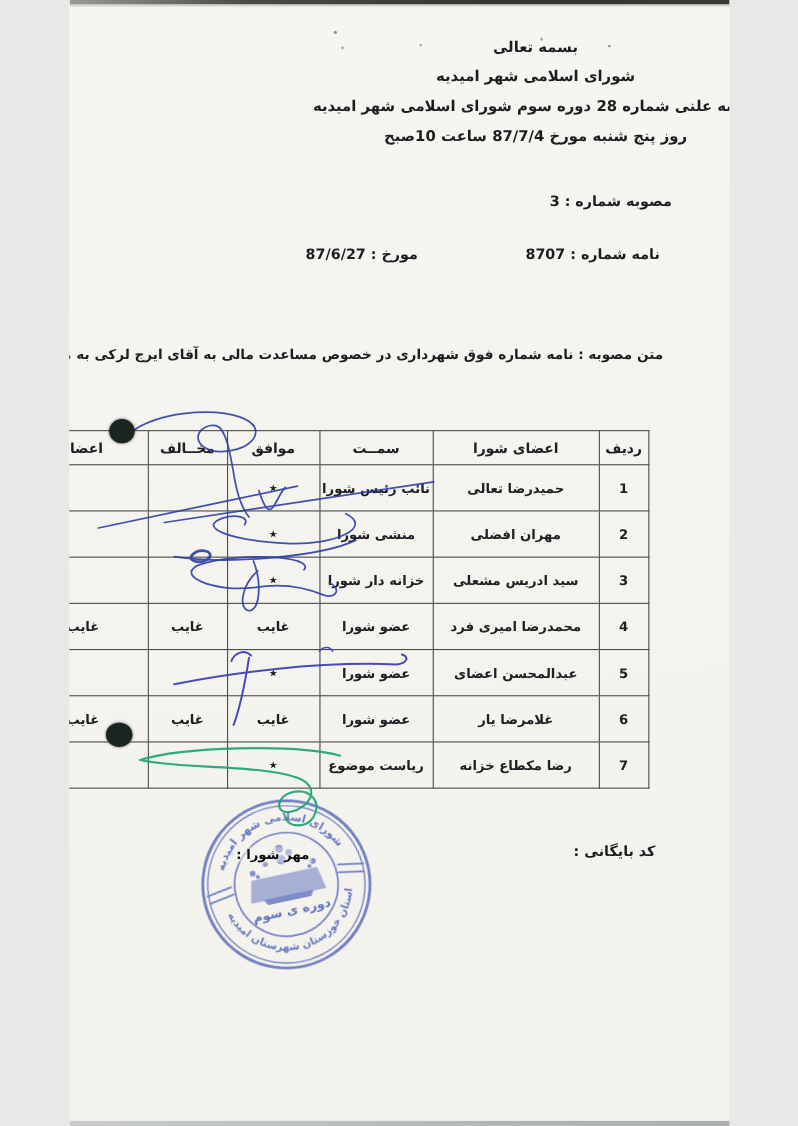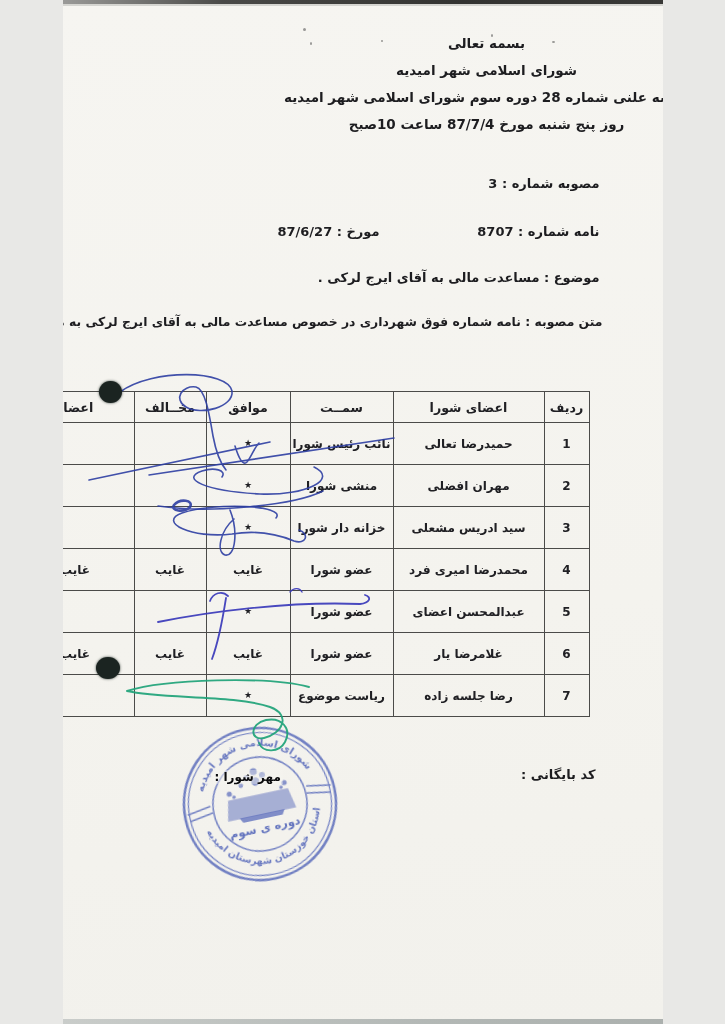--- a/index.html
+++ b/index.html
@@ -55,24 +55,23 @@
   <div class="abs speck" style="left:489px;top:41px;width:3px;height:2px;"></div>
   <div class="abs speck" style="left:689px;top:11px;width:4px;height:3px;"></div>
 
   <div class="abs hdr">
     <div>بسمه تعالی</div>
     <div>شورای اسلامی شهر امیدیه</div>
     <div>جلسه علنی شماره 28 دوره سوم شورای اسلامی شهر امیدیه</div>
     <div>روز پنج شنبه مورخ 87/7/4 ساعت 10صبح</div>
   </div>
 
-  <div class="abs meta" style="top:176px;right:63px;">مصوبه شماره : 3</div>
+  <div class="abs meta" style="top:176px;right:52px;">مصوبه شماره : 3</div>
   <div class="abs meta" style="top:224px;right:63px;text-align:right;">نامه شماره :  8707</div>
   <div class="abs meta" style="top:224px;right:283px;">مورخ : 87/6/27</div>
-  <div class="abs meta" style="top:270px;right:63px;">موضوع : مساعدت مالی به آقای ایرج لرکی .</div>
 
   <div class="abs body-line" style="top:314px;right:60px;width:634px;">
     <span>متن مصوبه : نامه شماره فوق شهرداری در خصوص مساعدت مالی به آقای ایرج لرکی به مبلغ </span><span dir="ltr">1/000/000/-</span><span> ریــال</span>
   </div>
 
   <table class="votes">
     <colgroup>
       <col style="width:45px">
         <col style="width:151px">
         <col style="width:103px">
@@ -132,21 +131,21 @@
     <tr>
       <td dir="ltr">6</td>
       <td class="cell-name">غلامرضا یار</td>
       <td class="cell-post">عضو شورا</td>
       <td>غایب</td>
       <td>غایب</td>
       <td>غایب</td>
     </tr>
     <tr>
       <td dir="ltr">7</td>
-      <td class="cell-name">رضا جلسه زاده</td>
+      <td class="cell-name">رضا مکطاع خزانه</td>
       <td class="cell-post">ریاست موضوع</td>
       <td class="star">٭</td>
       <td></td>
       <td></td>
     </tr>
   </tbody>
     </table>
 
   <div class="abs archive">کد بایگانی :</div>
 

